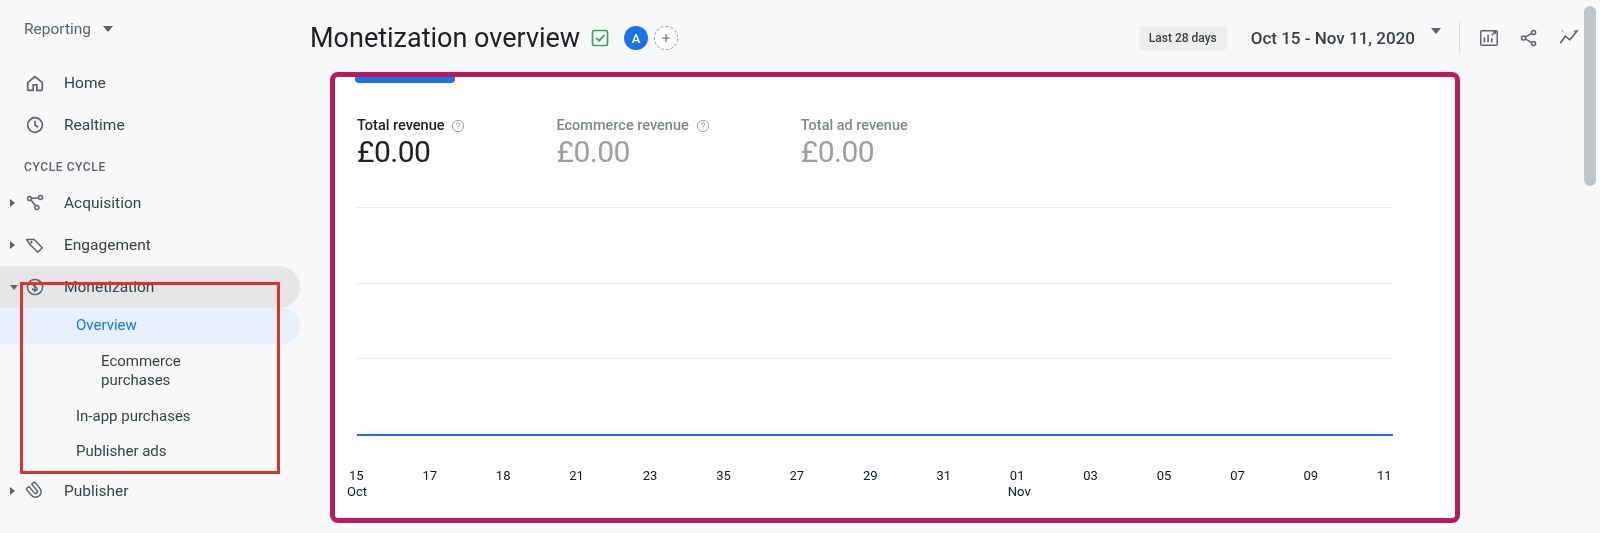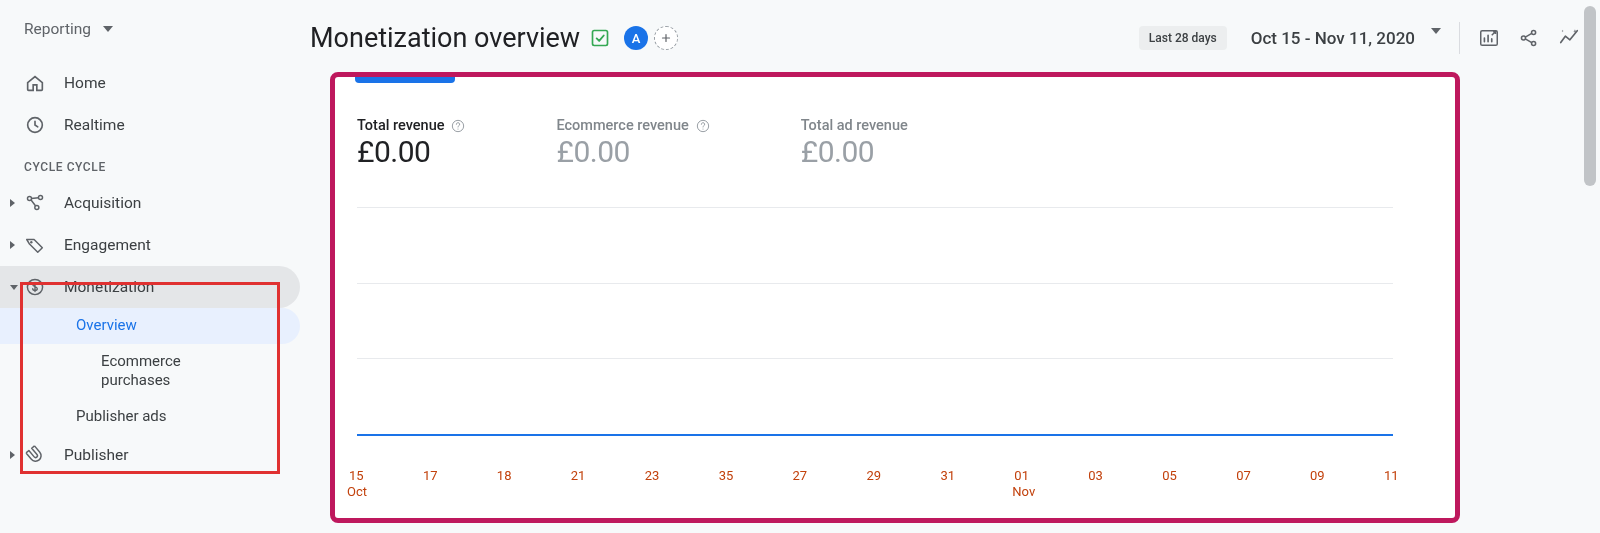--- a/index.html
+++ b/index.html
@@ -182,23 +182,23 @@
   }
   .gridline{
     position:absolute;left:0;right:0;height:0;
     border-top:1px solid #e8eaed;
   }
   .zeroline{
     position:absolute;left:0;right:0;height:0;
     border-top:2px solid #1a73e8;
   }
   .x-labels{
-    position:absolute;left:0;right:1px;bottom:0;height:30px;
+    position:absolute;left:0;right:8px;bottom:0;height:30px;
     display:flex;justify-content:space-between;
-    font-size:13px;color:#c2410c;
+    font-size:13px;color:#0f172a;
   }
   .x-labels .tick{position:relative;width:1px;}
   .x-labels .tick span{position:absolute;left:-8px;white-space:nowrap;}
   .x-labels .tick span.month{top:16px;left:-10px;}
 
   
   .scroll-thumb{
     position:absolute;right:4px;top:6px;width:12px;height:180px;
     background:#c1c4c7;border-radius:6px;
   }
@@ -253,20 +253,23 @@
         <path d="M12 7 V17 M14.5 9.2 C14.5 8 13.3 7.3 12 7.3 C10.5 7.3 9.5 8 9.5 9.2 C9.5 12 14.5 11 14.5 13.8 C14.5 15 13.5 15.7 12 15.7 C10.7 15.7 9.5 15 9.5 13.8" fill="none" stroke="currentColor" stroke-width="1.5" stroke-linecap="round"></path>
       </svg>
     <span>Monetization</span>
   </div>
 
   <div class="sub-item active">
     <span>Overview</span>
   </div>
   <div class="sub-item">
     <span style="max-width:150px;margin-left:25px;">Ecommerce purchases</span>
+  </div>
+  <div class="sub-item">
+    <span>In-app purchases</span>
   </div>
   <div class="sub-item">
     <span>Publisher ads</span>
   </div>
 
   <div class="nav-item parent">
     <svg class="ico" viewBox="0 0 24 24">
         <path d="M6 4 V13 a6 6 0 0 0 12 0 V4 M6 4 H10 V13 a2 2 0 0 0 4 0 V4 H18" fill="none" stroke="currentColor" stroke-width="1.6" stroke-linejoin="round" transform="rotate(-40 12 12)"></path>
       </svg>
     <span>Publisher</span>

